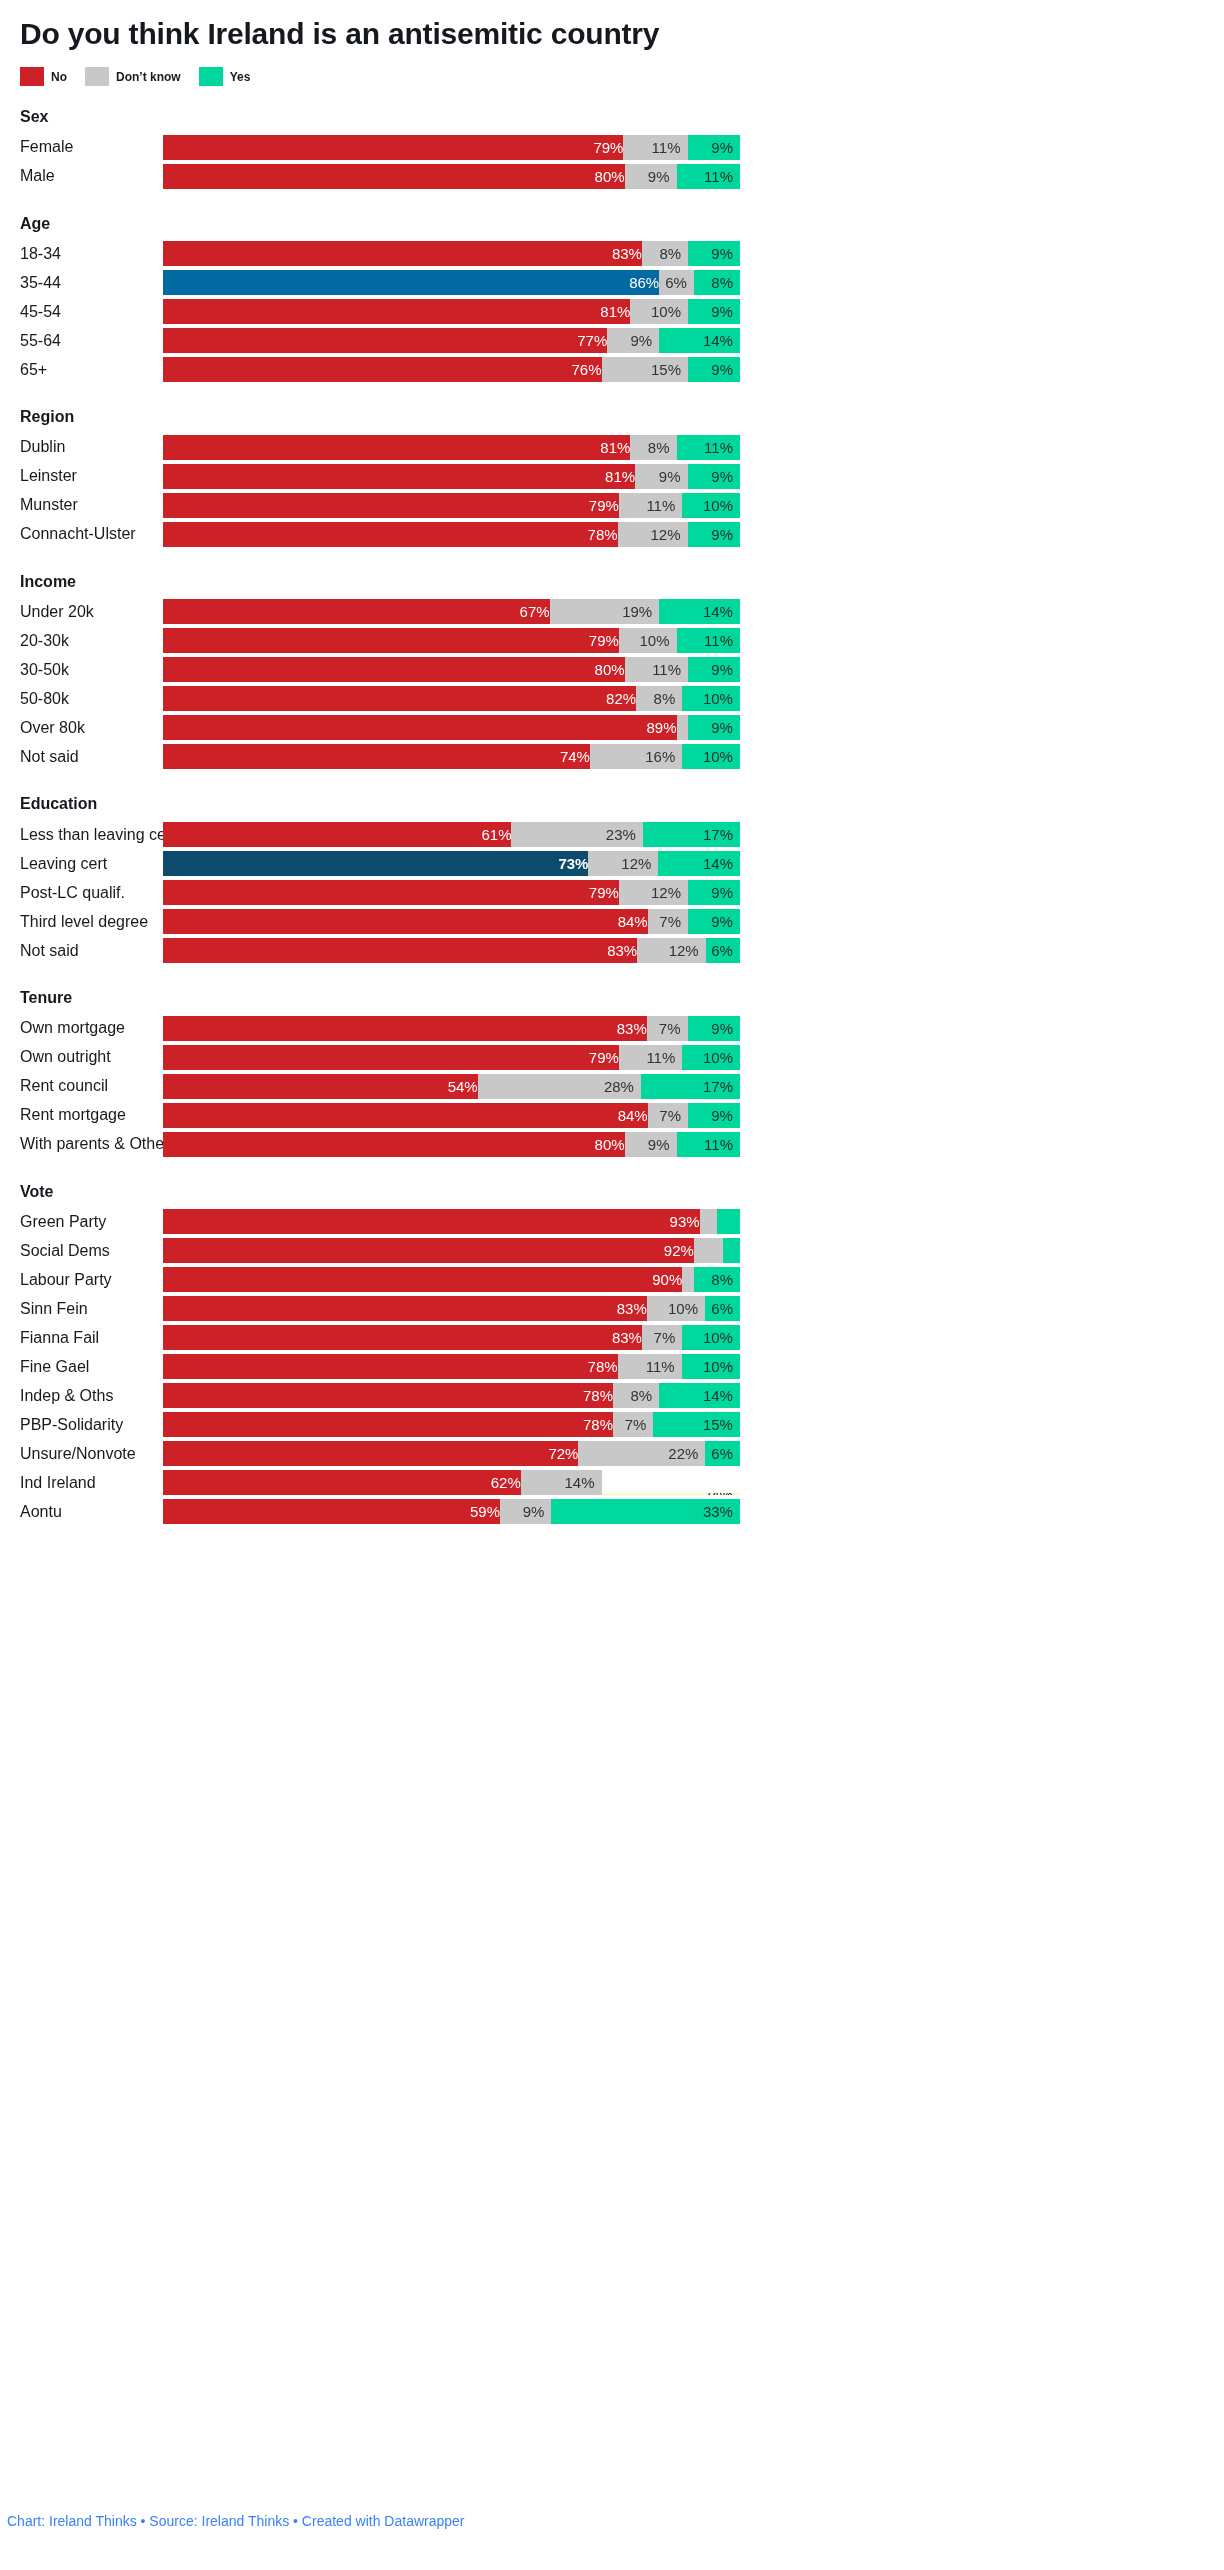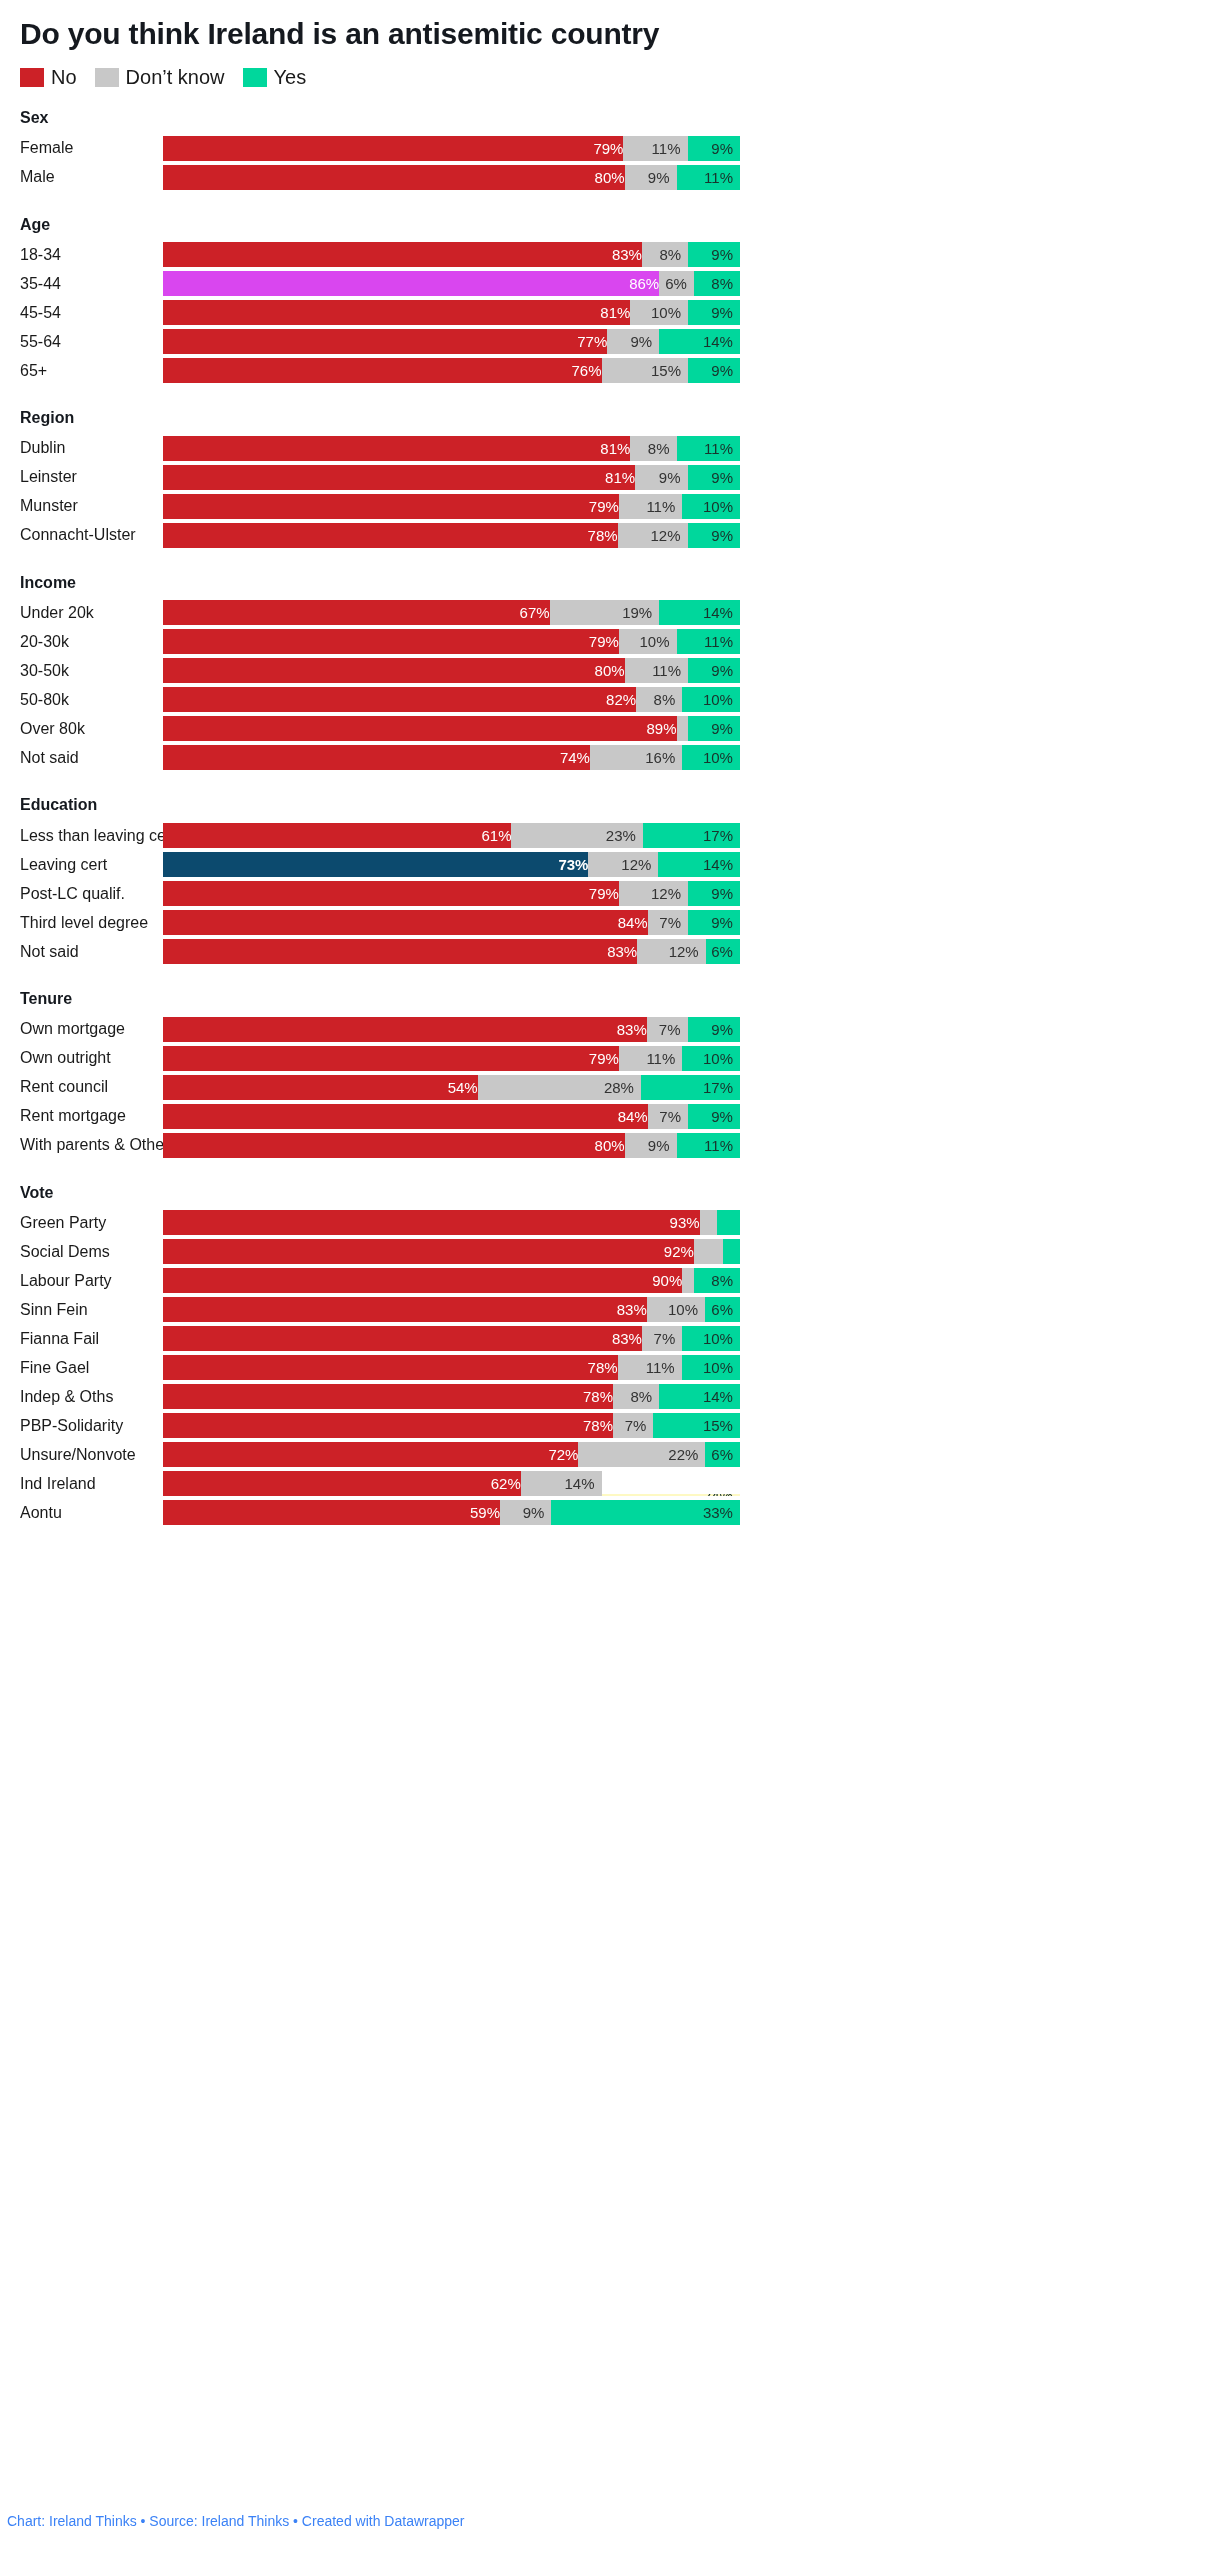--- a/index.html
+++ b/index.html
@@ -14,21 +14,21 @@
   
   .title{
     font-size:30px;font-weight:bold;color:#15191f;
     letter-spacing:-0.2px;padding:16px 0 0 0;line-height:1.2;
   }
 
   
   .legend{display:flex;align-items:center;gap:18px;margin:15px 0 0 0;}
   .legend-item{display:flex;align-items:center;gap:7px;}
   .swatch{width:24px;height:19px;display:block;flex:none;}
-  .legend-label{font-size:20px;color:#1a1a1a;line-height:1;}
+  .legend-label{font-size:12px;color:#1a1a1a;line-height:1;font-weight:bold;}
 
   
   .group{margin-top:26px;}
   .group:first-of-type{margin-top:22px;}
   .group-title{
     font-size:16px;font-weight:bold;color:#15191f;
     margin:0 0 9px 0;line-height:1.1;
   }
 
   
@@ -122,21 +122,21 @@
               <span>8%</span>
             </div>
             <div class="seg seg-yes" style="width: 9%; background: rgb(0, 215, 156);">
               <span>9%</span>
             </div>
           </div>
         </div>
         <div class="row">
           <div class="row-label">35-44</div>
           <div class="bar-track">
-            <div class="seg seg-no" style="width: 86%; background: #d946ef;">
+            <div class="seg seg-no" style="width: 86%; background: #0369a1;">
               <span>86%</span>
             </div>
             <div class="seg seg-dk" style="width: 6%; background: rgb(200, 200, 200);">
               <span>6%</span>
             </div>
             <div class="seg seg-yes" style="width: 8%; background: rgb(0, 215, 156);">
               <span>8%</span>
             </div>
           </div>
         </div>

